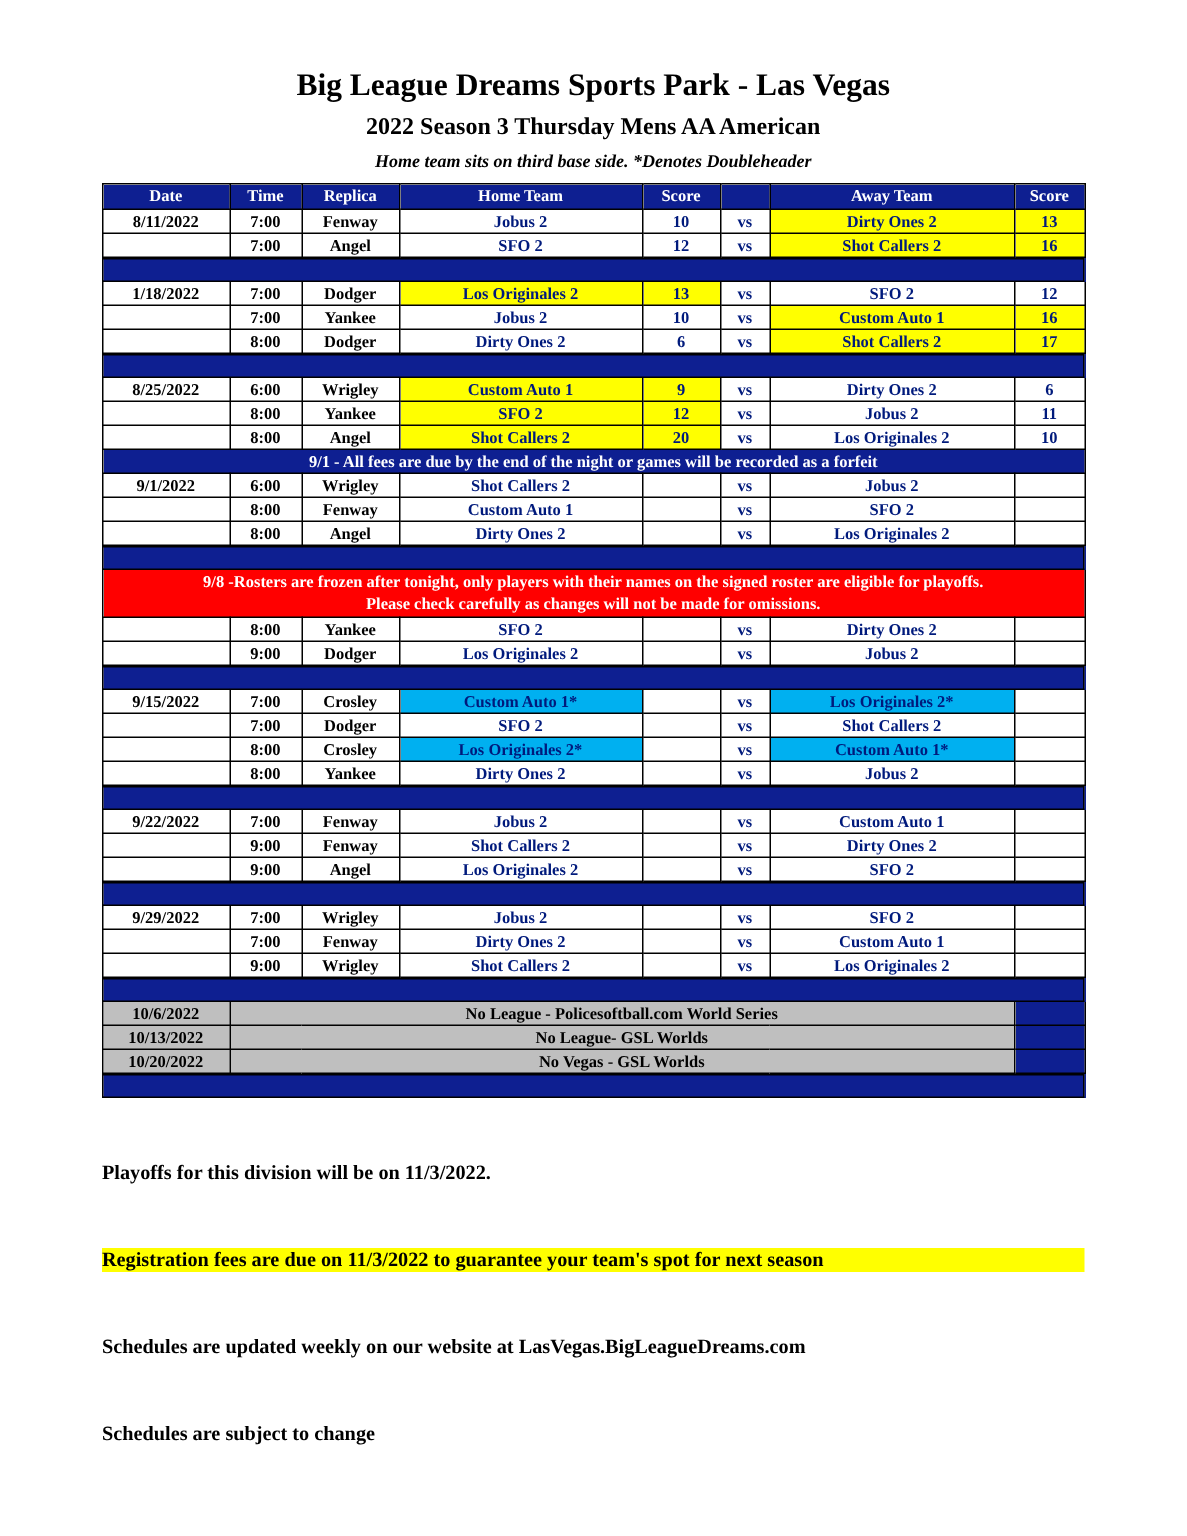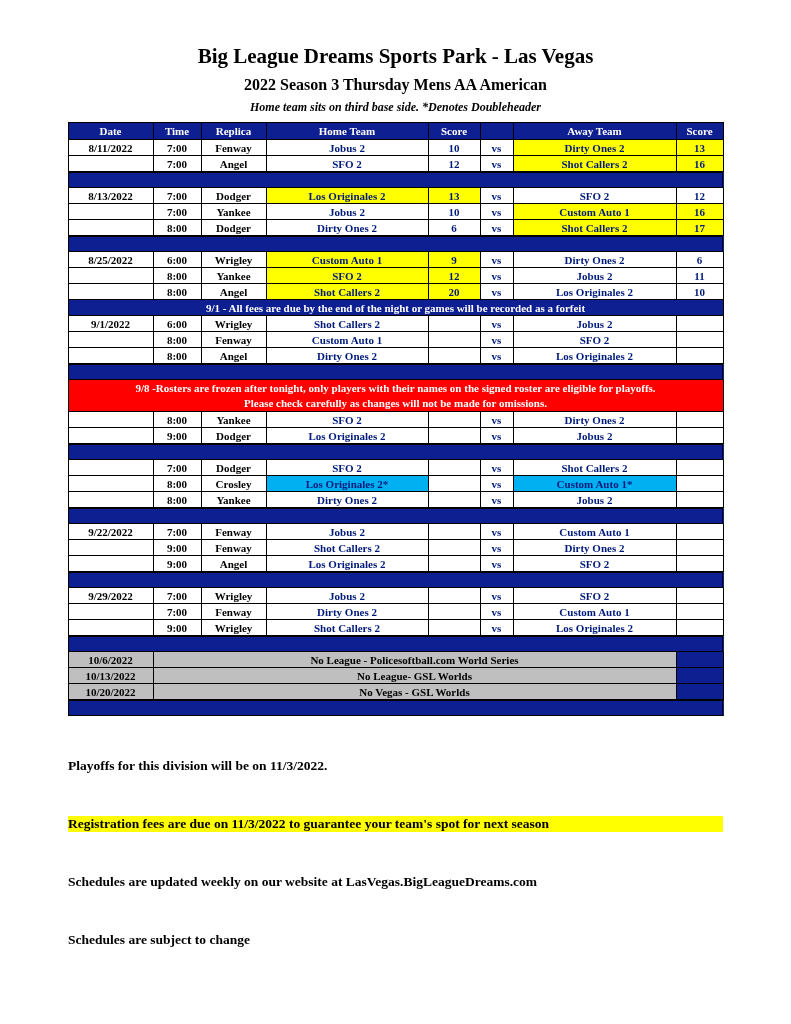--- a/index.html
+++ b/index.html
@@ -74,21 +74,21 @@
           <td class="team">SFO 2</td>
           <td class="score">12</td>
           <td class="vs">vs</td>
           <td class="team hl-yellow">Shot Callers 2</td>
           <td class="score hl-yellow">16</td>
         </tr>
         <tr class="spacer">
           <td colspan="8"></td>
         </tr>
         <tr>
-          <td class="date">8/13/2022</td>
+          <td class="date">1/18/2022</td>
           <td class="time">7:00</td>
           <td class="replica">Dodger</td>
           <td class="team hl-yellow">Los Originales 2</td>
           <td class="score hl-yellow">13</td>
           <td class="vs">vs</td>
           <td class="team">SFO 2</td>
           <td class="score">12</td>
         </tr>
         <tr>
           <td class="date"></td>
@@ -202,20 +202,30 @@
           <td class="time">9:00</td>
           <td class="replica">Dodger</td>
           <td class="team">Los Originales 2</td>
           <td class="score"></td>
           <td class="vs">vs</td>
           <td class="team">Jobus 2</td>
           <td class="score"></td>
         </tr>
         <tr class="spacer">
           <td colspan="8"></td>
+        </tr>
+        <tr>
+          <td class="date">9/15/2022</td>
+          <td class="time">7:00</td>
+          <td class="replica">Crosley</td>
+          <td class="team hl-cyan">Custom Auto 1*</td>
+          <td class="score"></td>
+          <td class="vs">vs</td>
+          <td class="team hl-cyan">Los Originales 2*</td>
+          <td class="score"></td>
         </tr>
         <tr>
           <td class="date"></td>
           <td class="time">7:00</td>
           <td class="replica">Dodger</td>
           <td class="team">SFO 2</td>
           <td class="score"></td>
           <td class="vs">vs</td>
           <td class="team">Shot Callers 2</td>
           <td class="score"></td>

